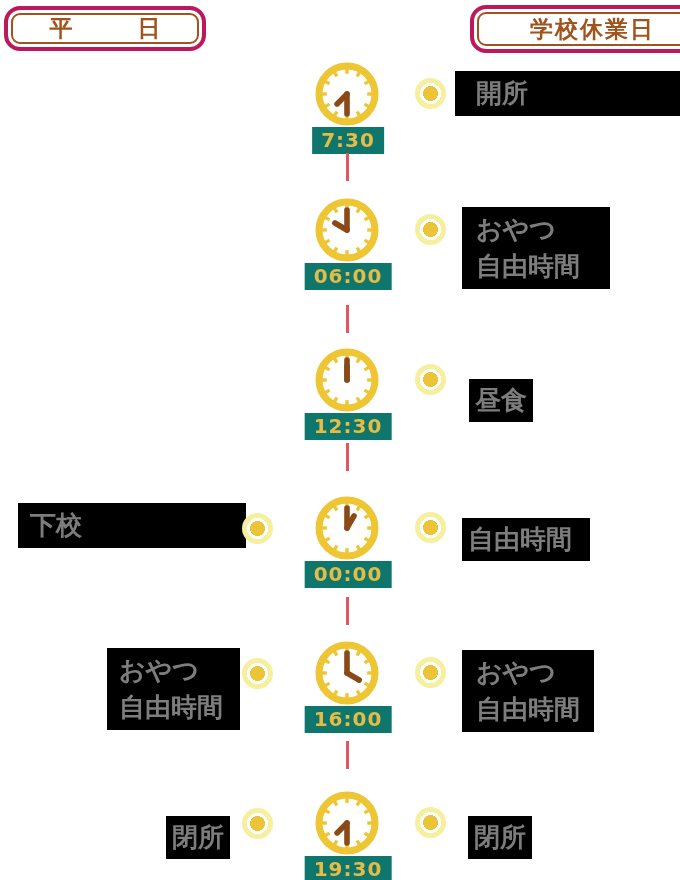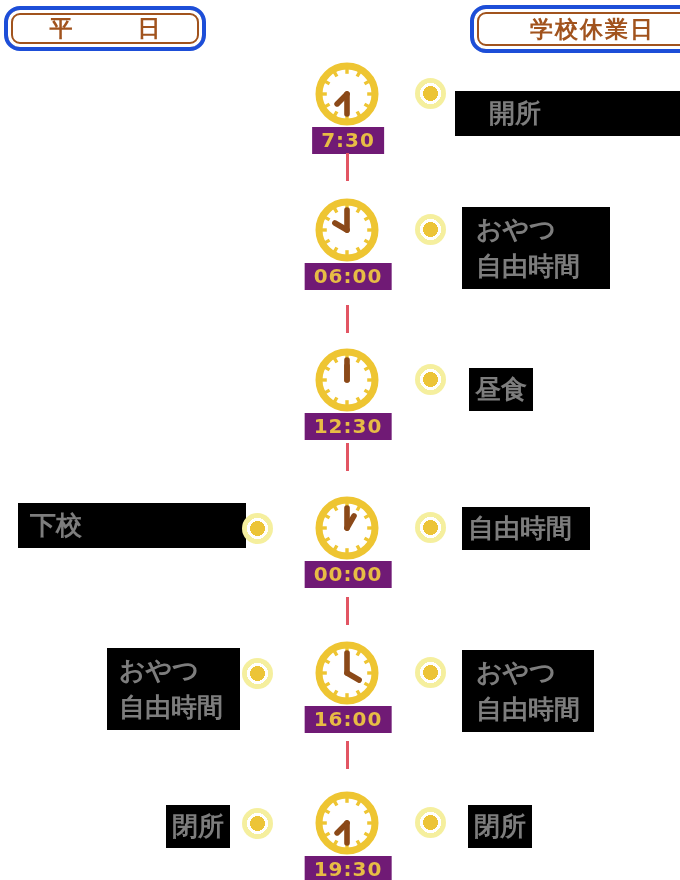--- a/index.html
+++ b/index.html
@@ -3,55 +3,55 @@
 <meta charset="utf-8">
 <style>
   html,body{margin:0;padding:0;background:#fff;}
   #stage{
     position:relative;width:680px;height:880px;background:#fff;overflow:hidden;
     font-family:"DejaVu Sans","Liberation Sans",sans-serif;
   }
   
   .header{
     position:absolute;box-sizing:border-box;background:#fff;
-    border:4px solid #1d4ed8;border-radius:16px;
+    border:4px solid #be185d;border-radius:16px;
     box-shadow:inset 0 0 0 3px #ffffff, inset 0 0 0 5px #A1531D;
     display:flex;align-items:center;justify-content:center;
     color:#A1531D;font-weight:bold;font-size:23px;
   }
   .header.weekday{left:4px;top:6px;width:202px;height:45px;letter-spacing:21px;text-indent:21px;}
   .header.holiday{left:470px;top:5px;width:243px;height:48px;letter-spacing:2px;text-indent:2px;}
   
   .row{position:absolute;left:0;width:680px;height:92px;}
   .r1{top:62px;}.r2{top:198px;}.r3{top:348px;}.r4{top:496px;}.r5{top:641px;}.r6{top:791px;}
   .clock{position:absolute;left:315px;top:0;width:64px;height:64px;}
   .clock .face{fill:#fff;stroke:#EEC532;stroke-width:7;}
   .clock .tick{stroke:#EEC532;stroke-width:3.4;}
   .clock .hand{stroke:#8B4918;stroke-width:5.6;stroke-linecap:round;}
   .time-label{
     position:absolute;left:348px;top:65px;transform:translateX(-50%);
-    background:#701a75;color:#E7BC45;font-weight:bold;font-size:20px;
+    background:#0f766e;color:#E7BC45;font-weight:bold;font-size:20px;
     padding:1px 9px 2px;letter-spacing:1px;white-space:nowrap;
   }
   
   .bullet{
     position:absolute;width:31px;height:31px;border-radius:50%;
     background:radial-gradient(circle closest-side,#ECC437 0 7.5px,#ffffff 7.5px 10.5px,#F5EF9E 10.5px 15.5px);
   }
   .right-bullet{left:415px;top:16px;}
   .left-bullet{left:242px;top:17px;}
   
   .label-box{
     position:absolute;box-sizing:border-box;background:#000;color:#7D7D7D;
     font-weight:bold;font-size:26px;line-height:37px;padding:4px 14px;white-space:nowrap;
   }
   .label-box .line{display:block;}
   .left-box{text-align:left;padding:4px 12px;}
-  .single{padding:3px 6px;}
-  .rb1{left:455px;top:9px;width:225px;padding-left:34px;margin-top:20px;}
+  .single{padding:3px 6px;margin-top:11px;}
+  .rb1{left:455px;top:9px;width:225px;padding-left:21px;}
   .rb2{left:462px;top:9px;min-width:148px;}
   .rb3{left:469px;top:20px;}
   .rb4{left:462px;top:11px;min-width:128px;}
   .rb5{left:462px;top:9px;min-width:132px;}
   .rb6{left:468px;top:14px;}
   .lb4{right:434px;top:7px;min-width:228px;}
   .lb5{right:440px;top:7px;min-width:133px;}
   .lb6{right:450px;top:14px;}
   
   .connector{position:absolute;left:346px;width:3px;height:28px;background:#E25563;}

